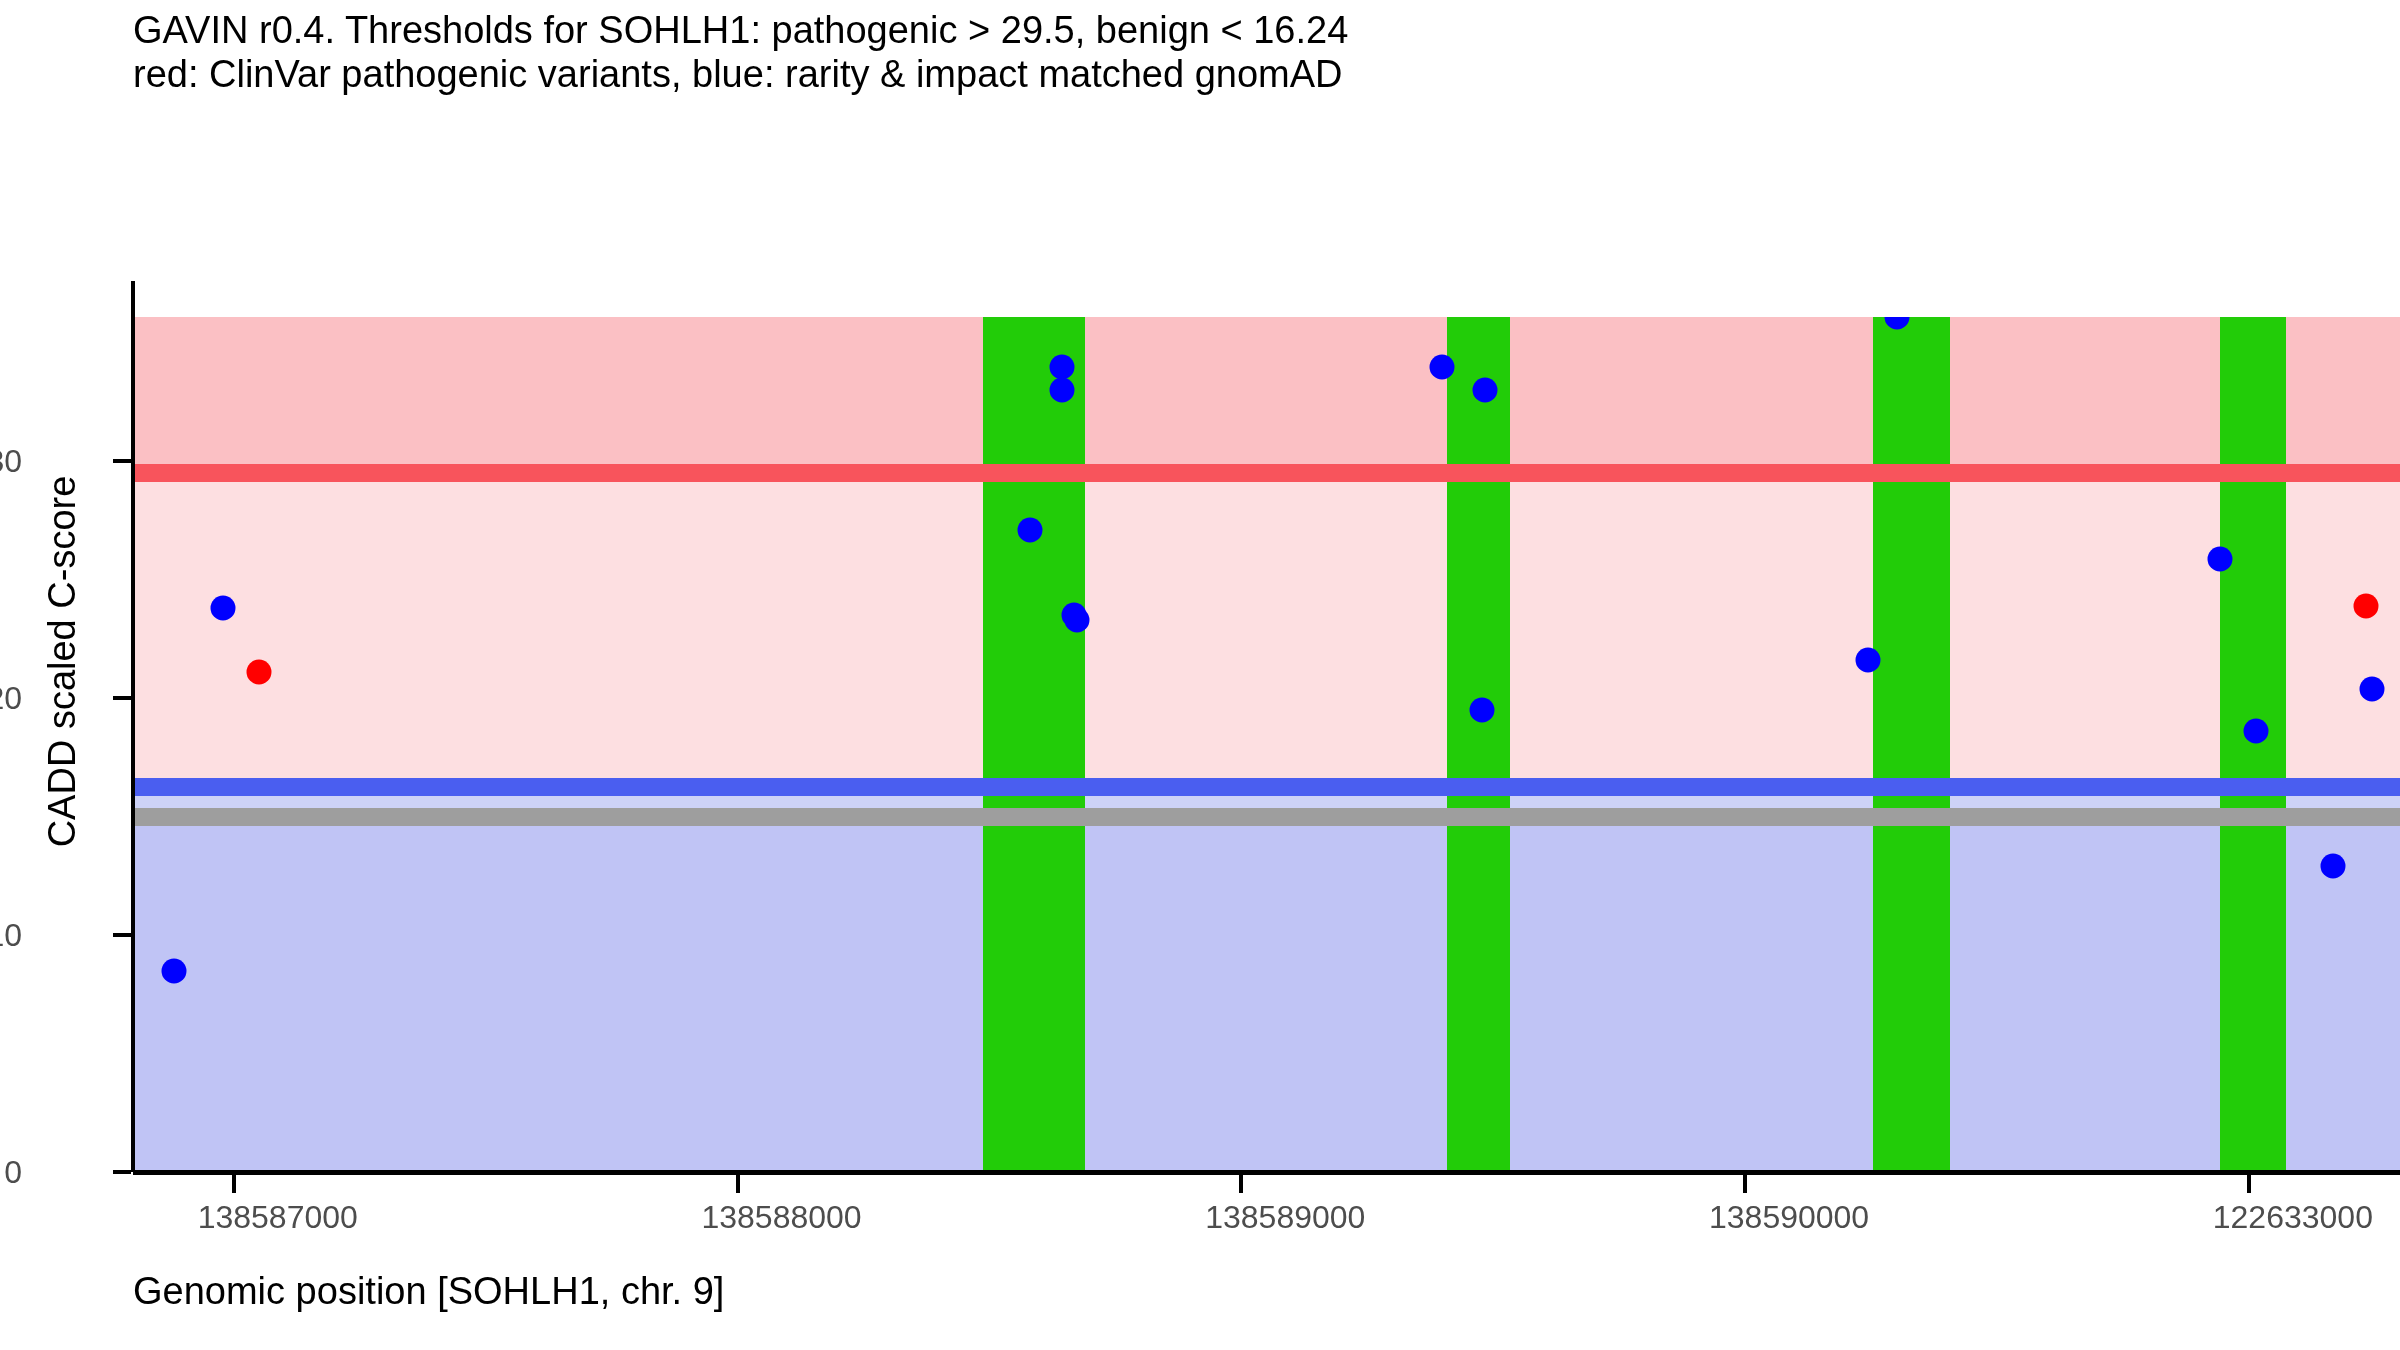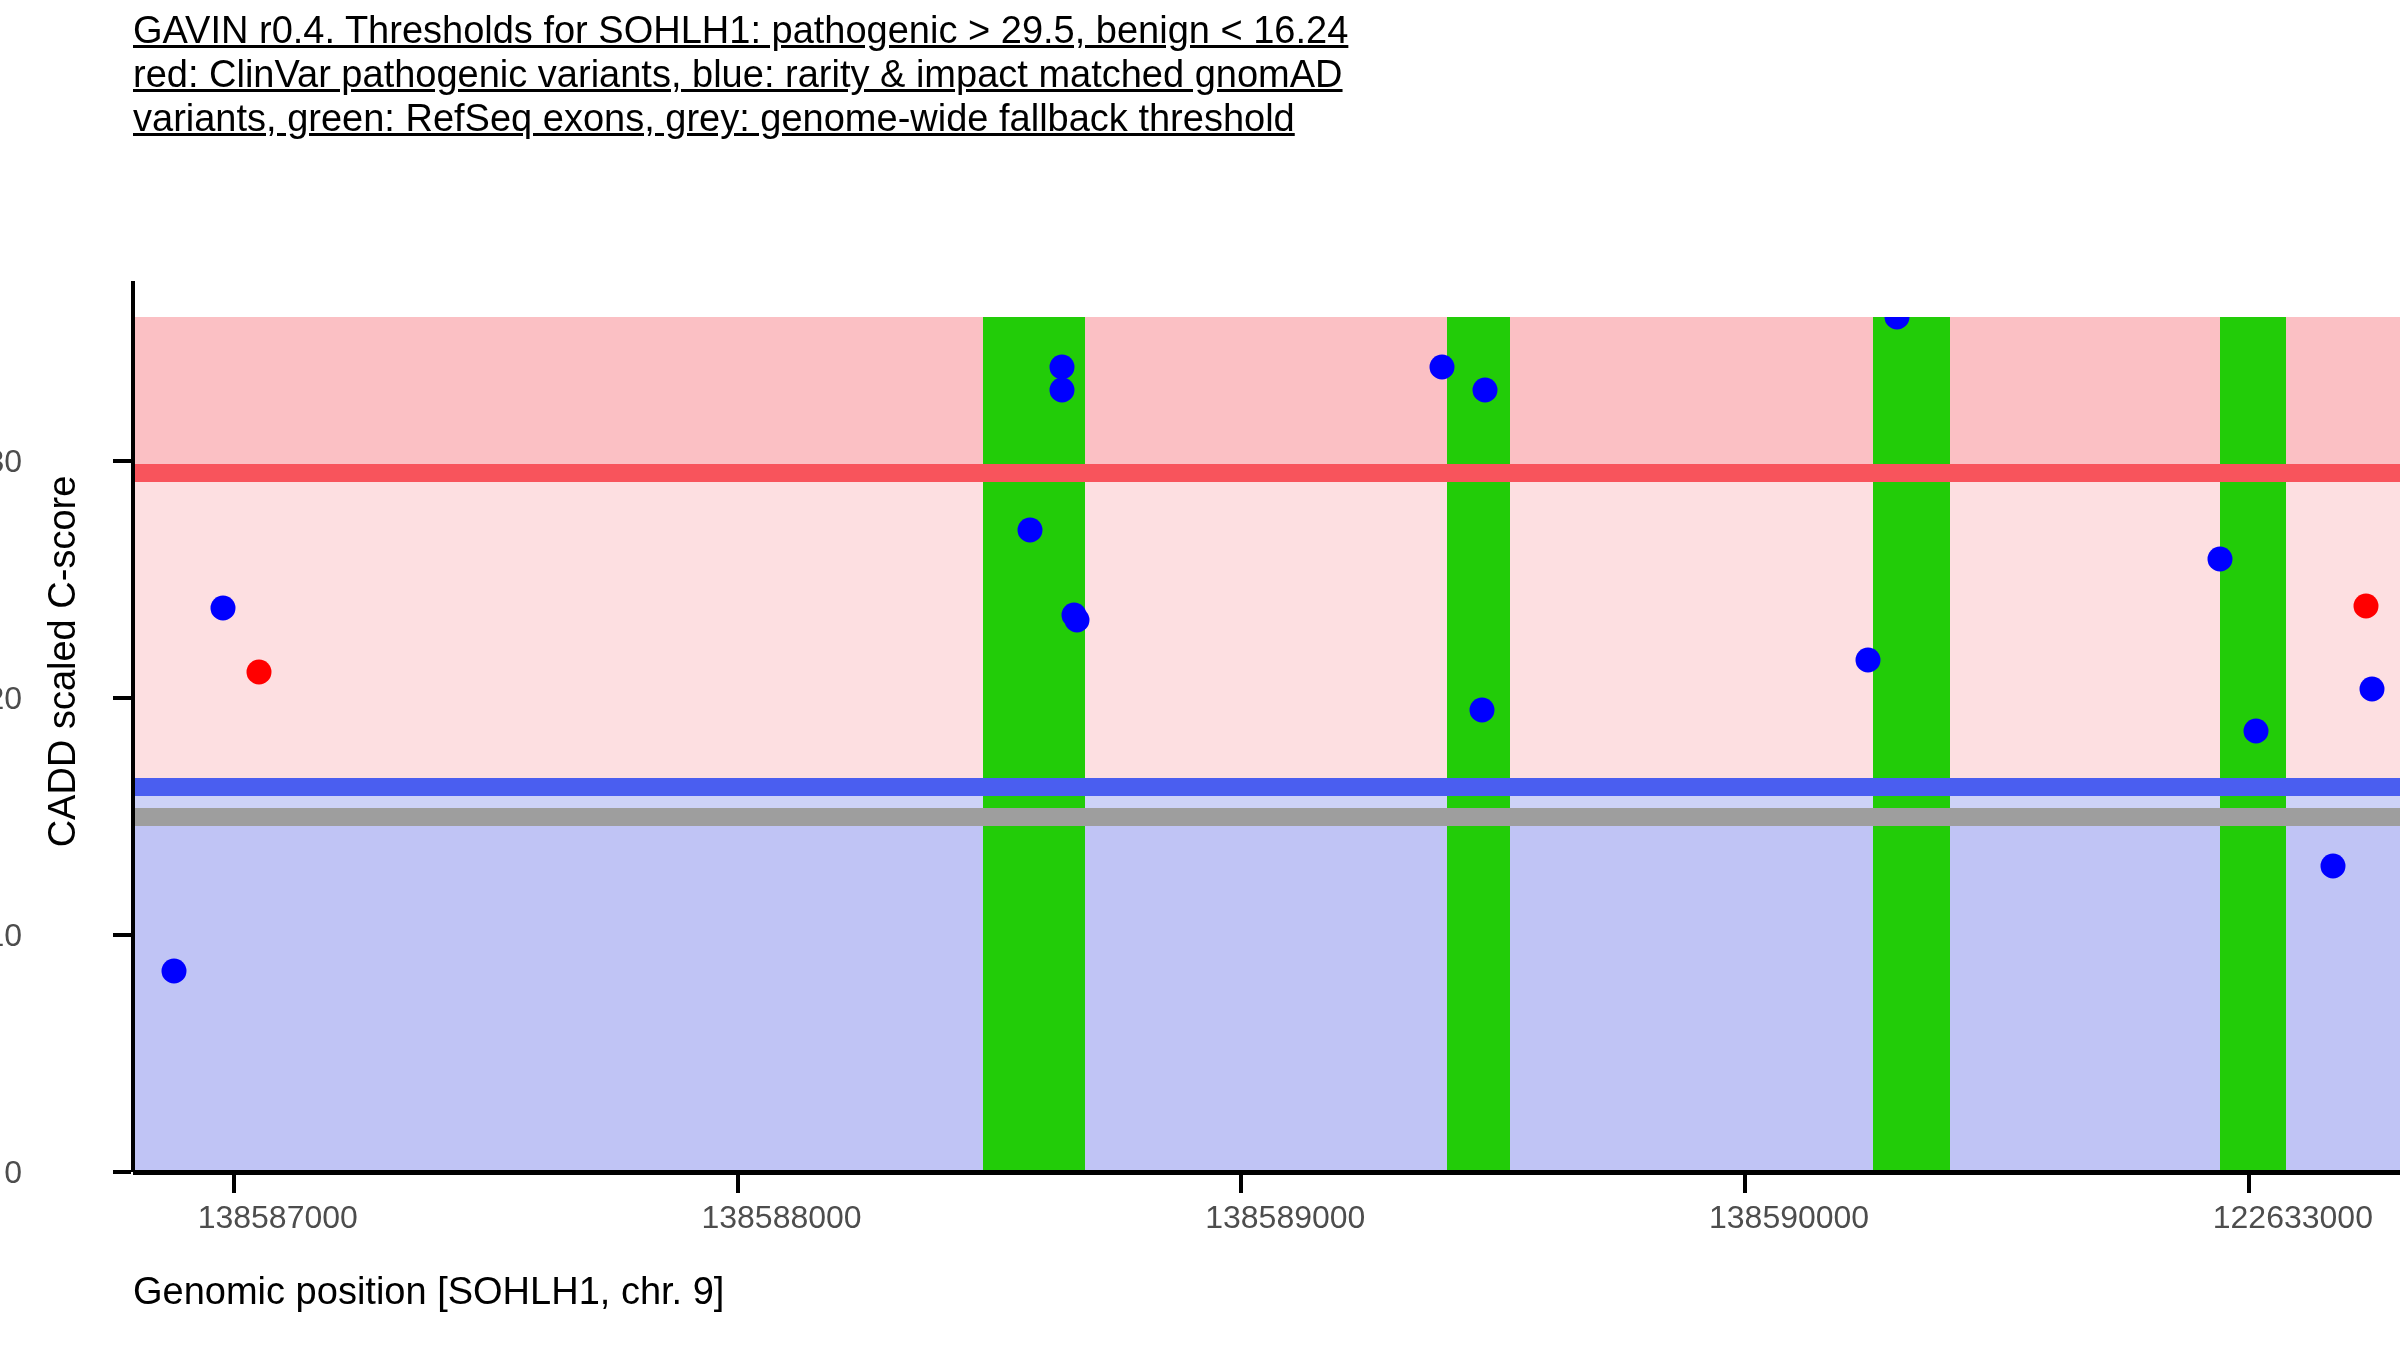--- a/index.html
+++ b/index.html
@@ -1,21 +1,21 @@
 <!DOCTYPE html>
 <html><head>
 <meta charset="utf-8">
 <title>GAVIN CADD plot</title>
 <style>
   html,body{margin:0;padding:0;background:#ffffff;}
   body{width:2400px;height:1350px;font-family:"Liberation Sans",sans-serif;
        color:#000;overflow:hidden;position:relative;}
 
   
-  #title-block{position:absolute;left:133px;top:8px;width:2100px;text-decoration:underline;}
+  #title-block{position:absolute;left:133px;top:8px;width:2100px;}
   .title-line{font-size:38px;line-height:44px;color:#000;white-space:pre;}
 
   
   #figure{position:absolute;left:0;top:0;width:2400px;height:1350px;}
 
   
   #panel{position:absolute;left:133px;top:317px;width:2267px;height:855px;
          background:#ffffff;overflow:hidden;}
 
   
@@ -44,21 +44,20 @@
                 font-size:38px;color:#000;transform:rotate(-90deg);white-space:nowrap;}
   #x-axis-title{position:absolute;left:133px;top:1270px;width:2267px;text-align:left;
                 font-size:38px;color:#000;white-space:nowrap;}
 </style>
 </head>
 <body>
 
 <div id="title-block">
   <div class="title-line">GAVIN r0.4. Thresholds for SOHLH1: pathogenic &gt; 29.5, benign &lt; 16.24</div>
   <div class="title-line">red: ClinVar pathogenic variants, blue: rarity &amp; impact matched gnomAD</div>
-  <div class="title-line">variants, green: RefSeq exons, grey: genome-wide fallback threshold</div>
 </div>
 
 <div id="figure">
 
   <div id="panel">
     <div id="zones-layer">
         <div class="vband" style="top: 0px; height: 156.316px; background: rgb(251, 192, 196);"></div>
         <div class="vband" style="top: 156.316px; height: 314.053px; background: rgb(253, 223, 225);"></div>
         <div class="vband" style="top: 470.368px; height: 29.3684px; background: rgb(205, 210, 247);"></div>
         <div class="vband" style="top: 499.737px; height: 355.263px; background: rgb(192, 196, 245);"></div>

